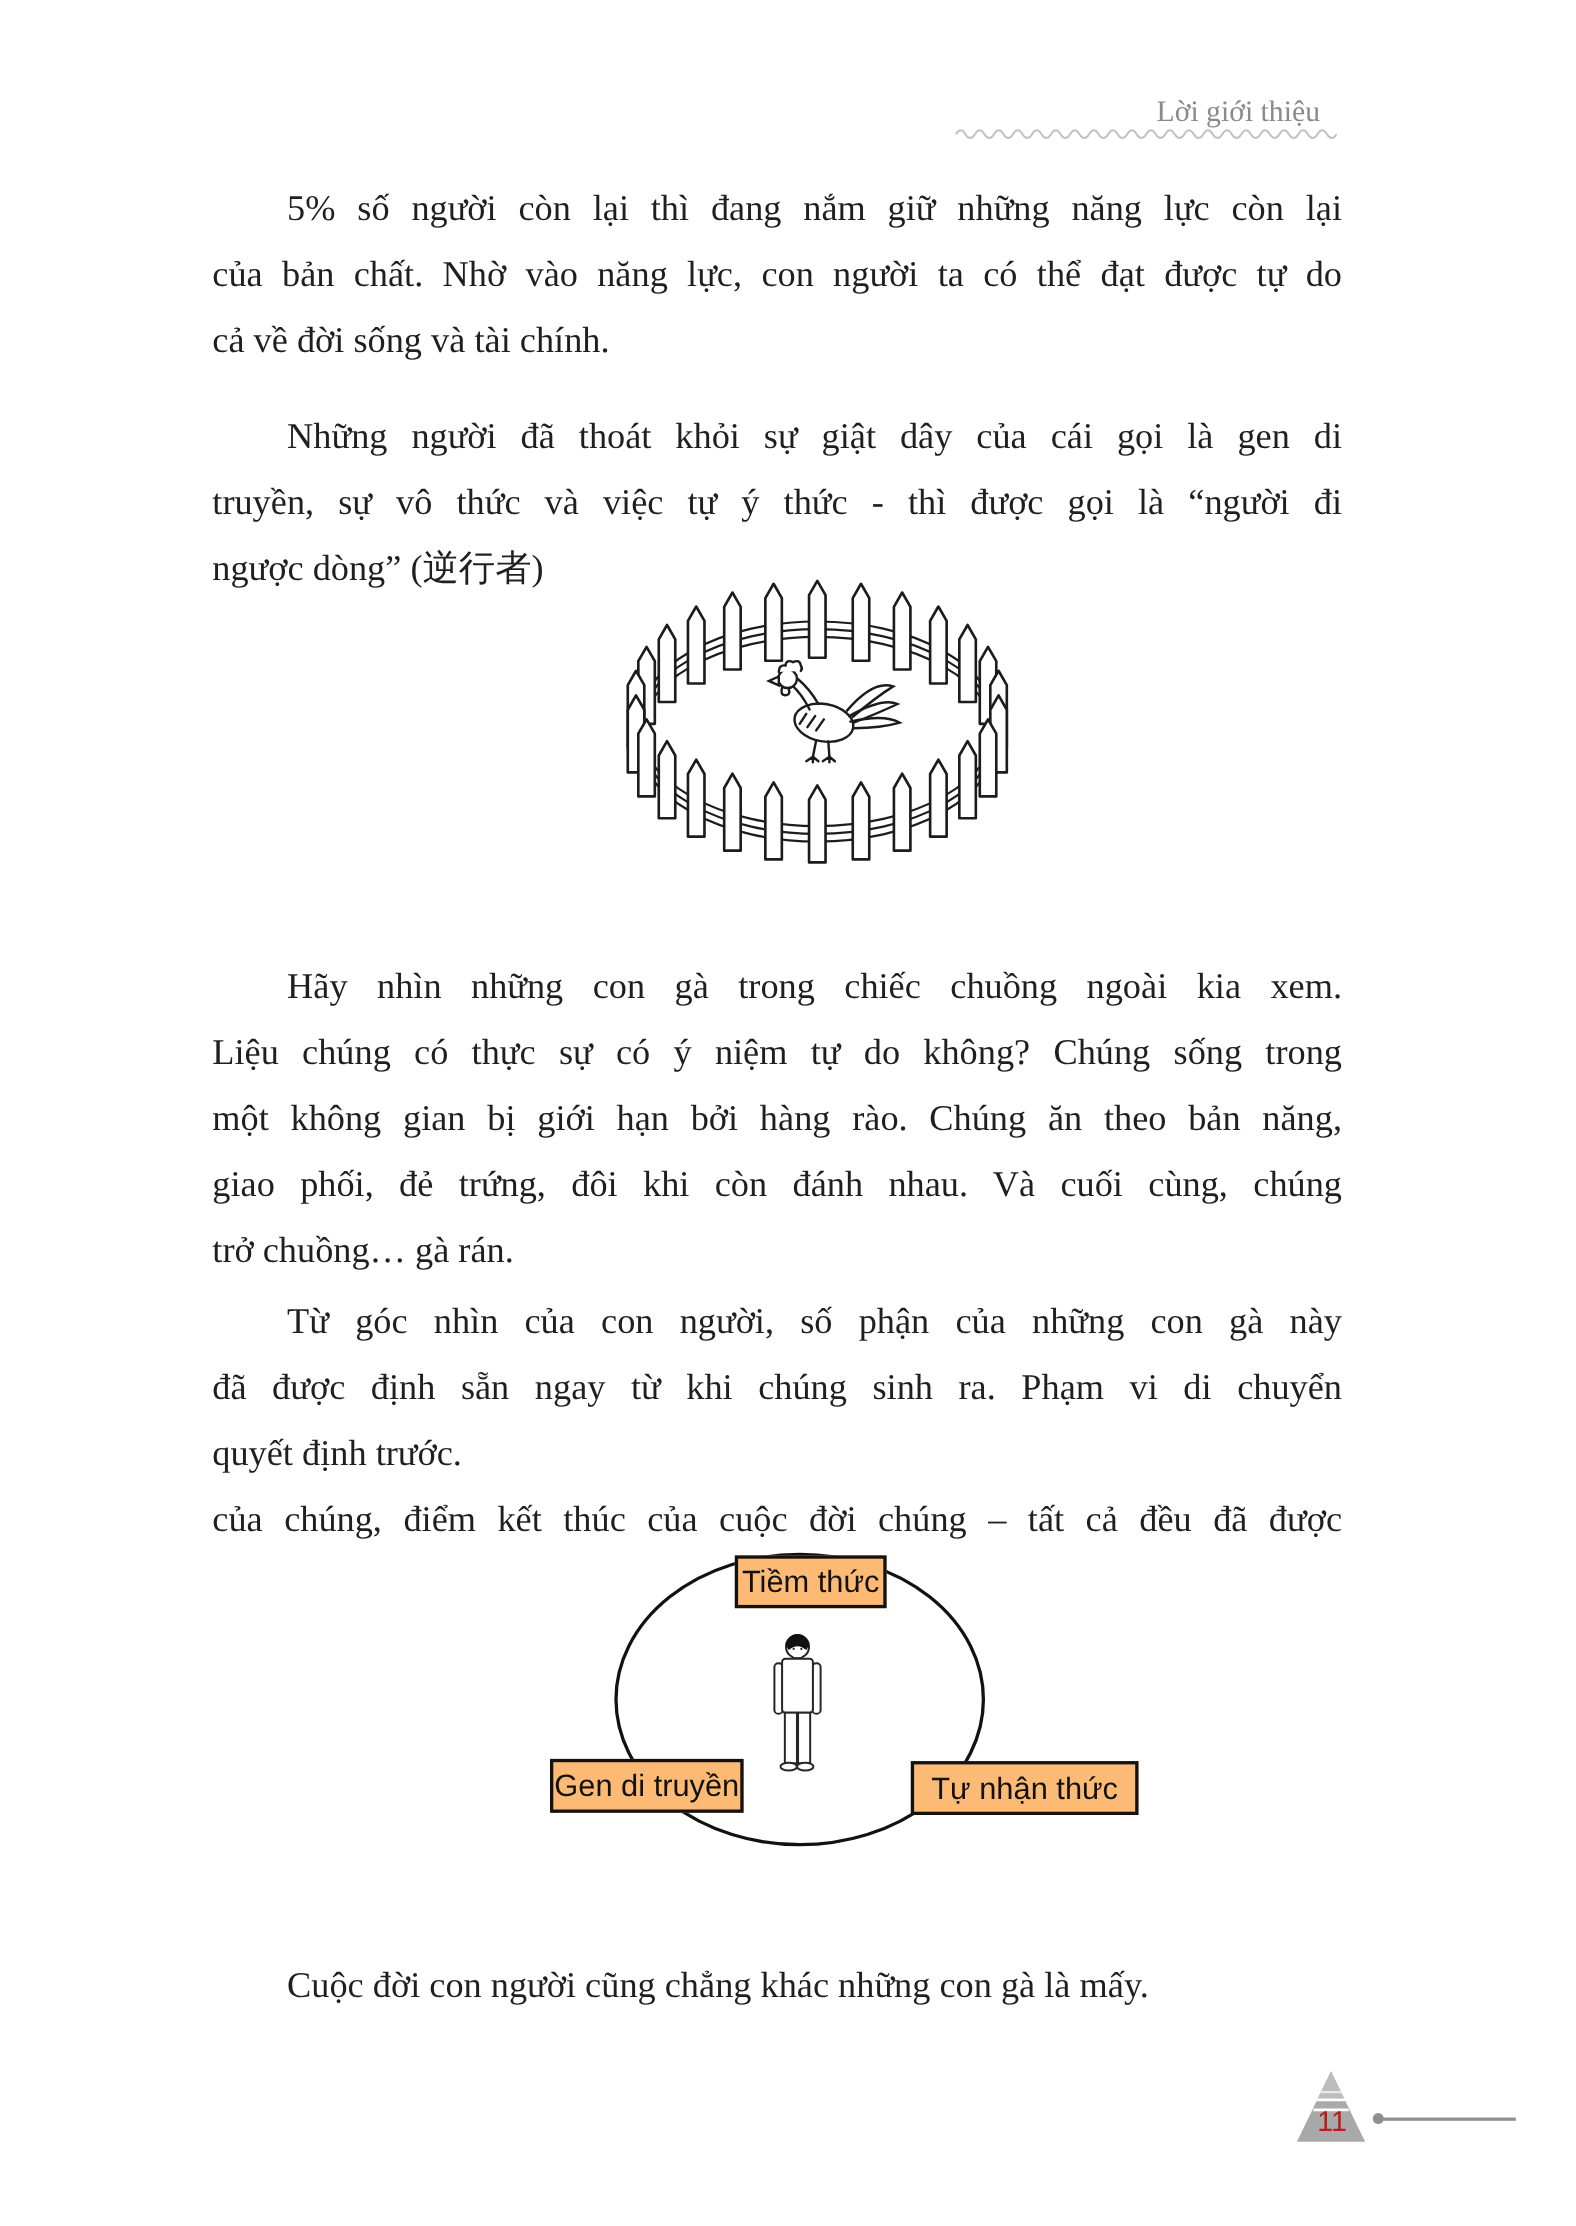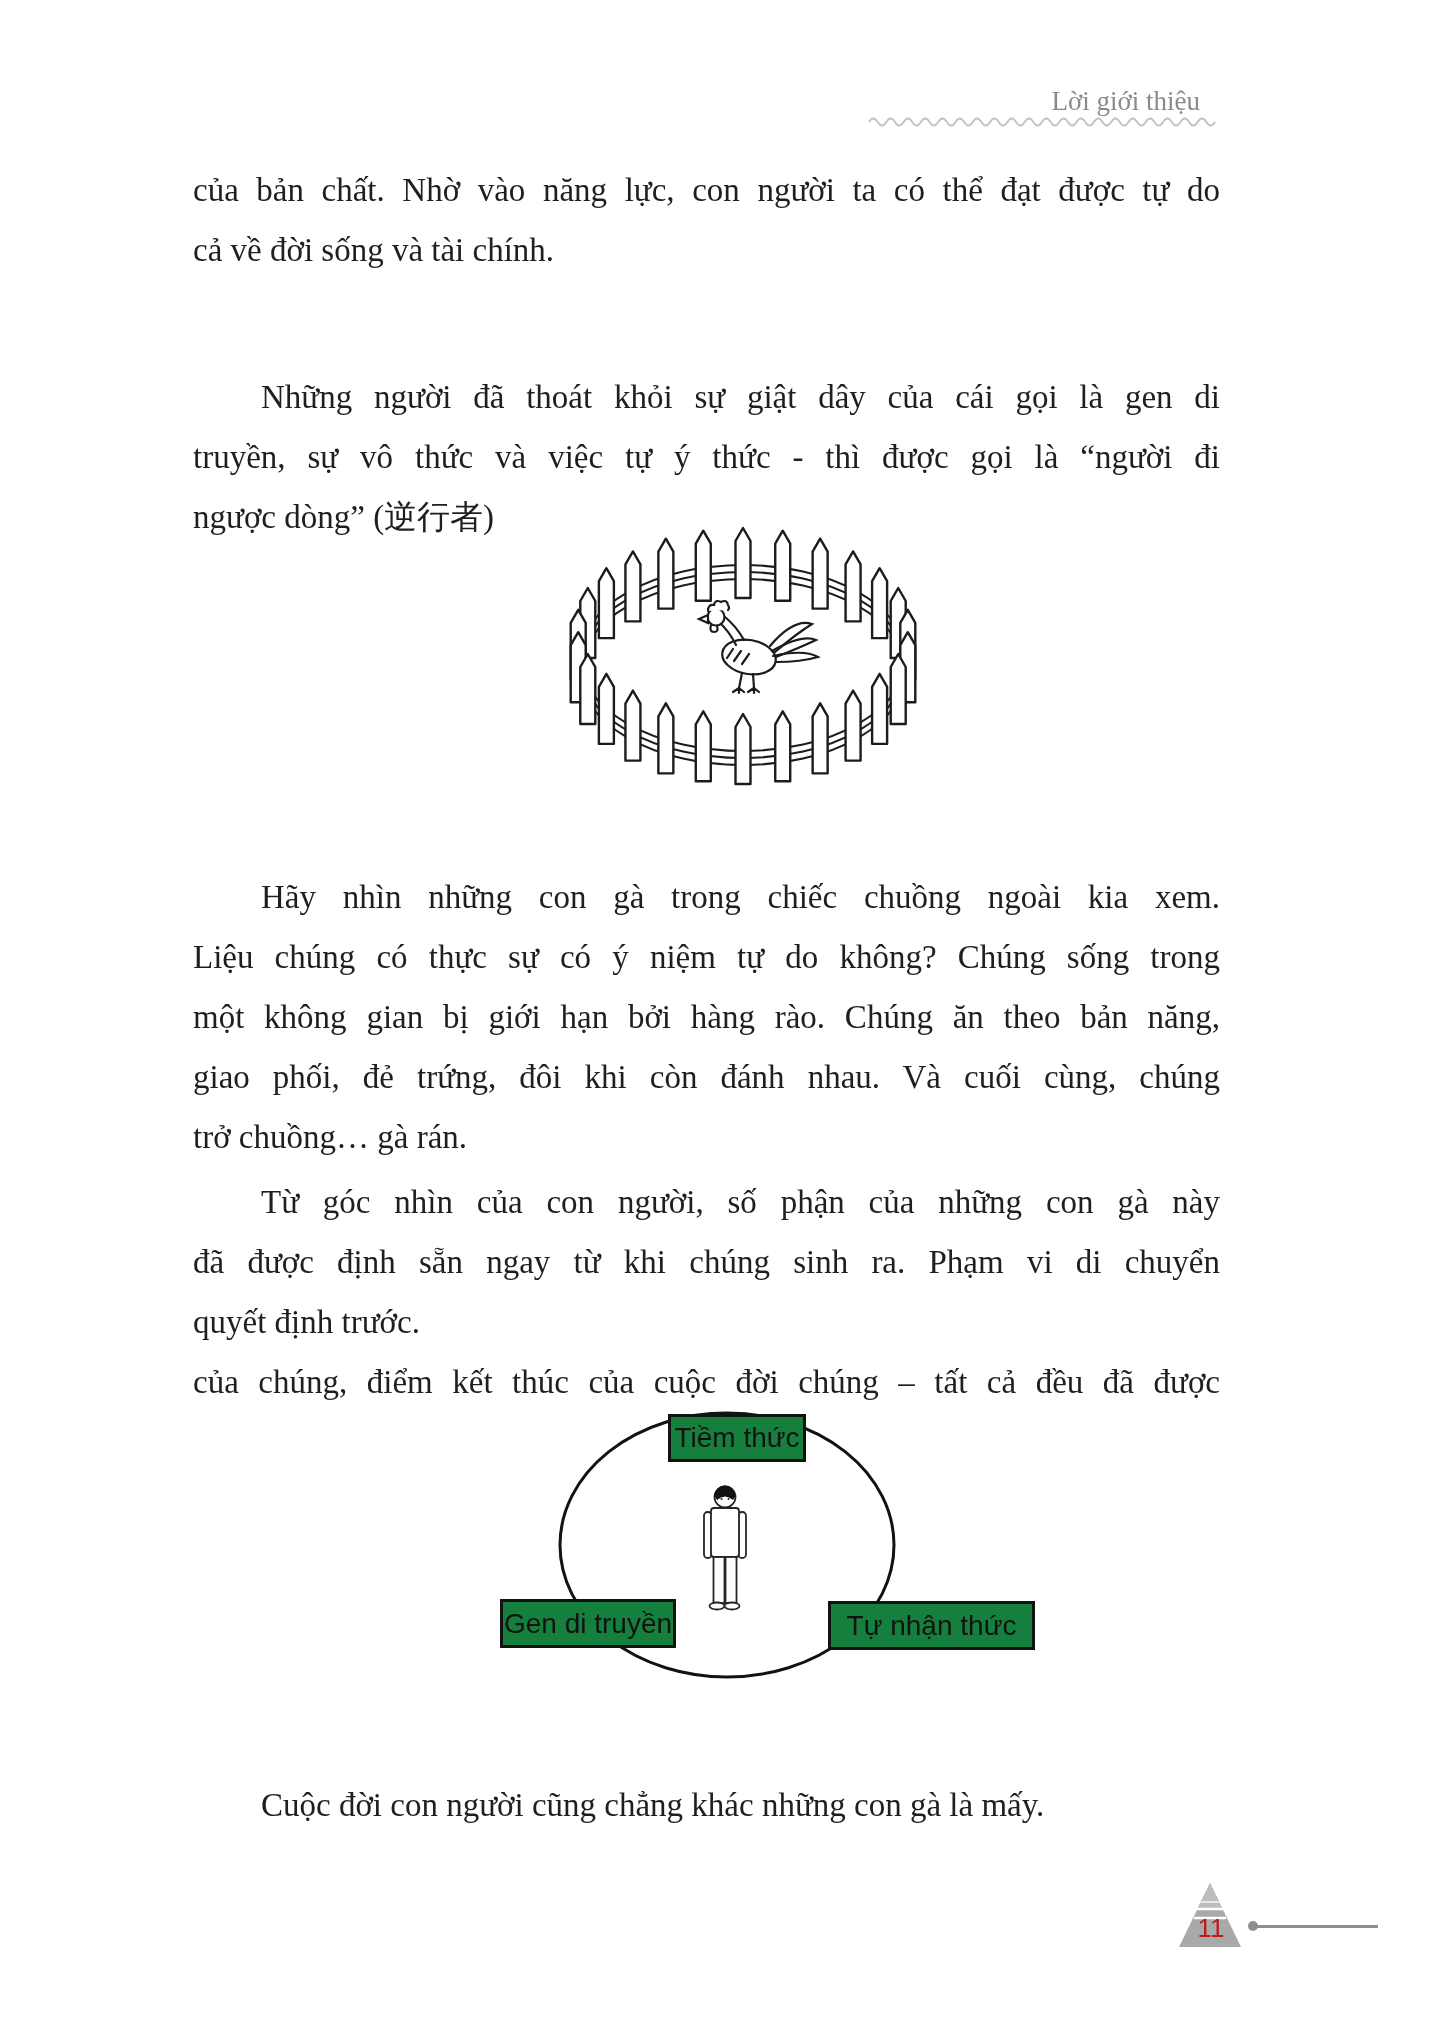--- a/index.html
+++ b/index.html
@@ -10,21 +10,21 @@
        font-family:Liberation Serif, serif;font-size:27px;color:#8a8a8a;}
   .wave{position:absolute;left:868px;top:114px;width:348px;height:16px;}
   
   .para{position:absolute;left:193px;width:1027px;font-size:33px;line-height:60px;}
   .ln{white-space:normal;}
   .j{text-align:justify;text-align-last:justify;}
   .ind{text-indent:68px;}
   
   .fence{position:absolute;left:556px;top:516px;width:374px;height:292px;}
   .diagram{position:absolute;left:490px;top:1400px;width:530px;height:290px;}
-  .dbox{position:absolute;background:#15803d;border:3px solid #121212;display:flex;
+  .dbox{position:absolute;background:#fdba74;border:3px solid #121212;display:flex;
         align-items:center;justify-content:center;font-family:"Liberation Sans", sans-serif;
         font-size:28px;color:#121212;white-space:nowrap;}
   .box-top{left:668px;top:1414px;width:132px;height:42px;}
   .box-bl{left:500px;top:1599px;width:170px;height:43px;}
   .box-br{left:828px;top:1601px;width:201px;height:43px;}
   
   .pyr{position:absolute;left:1176px;top:1880px;width:68px;height:70px;}
   .pgnum{position:absolute;left:1193px;top:1913px;width:36px;text-align:center;
          font-family:"Liberation Sans", sans-serif;font-size:26px;color:#b91c1c;}
   .fline{position:absolute;left:1253px;top:1925px;width:125px;height:3px;background:#8f8f8f;}
@@ -34,20 +34,21 @@
 <body>
 
 <div class="page">
 
   <div class="hdr">Lời giới thiệu</div>
   <svg class="wave" viewBox="0 0 348 16" aria-hidden="true">
     <path id="wave-path" fill="none" stroke="#c2c2c2" stroke-width="1.8" d="M1,8 q4.3,-7 8.65,0 q4.35,7 8.65,0 q4.3,-7 8.65,0 q4.35,7 8.65,0 q4.3,-7 8.65,0 q4.35,7 8.65,0 q4.3,-7 8.65,0 q4.35,7 8.65,0 q4.3,-7 8.65,0 q4.35,7 8.65,0 q4.3,-7 8.65,0 q4.35,7 8.65,0 q4.3,-7 8.65,0 q4.35,7 8.65,0 q4.3,-7 8.65,0 q4.35,7 8.65,0 q4.3,-7 8.65,0 q4.35,7 8.65,0 q4.3,-7 8.65,0 q4.35,7 8.65,0 q4.3,-7 8.65,0 q4.35,7 8.65,0 q4.3,-7 8.65,0 q4.35,7 8.65,0 q4.3,-7 8.65,0 q4.35,7 8.65,0 q4.3,-7 8.65,0 q4.35,7 8.65,0 q4.3,-7 8.65,0 q4.35,7 8.65,0 q4.3,-7 8.65,0 q4.35,7 8.65,0 q4.3,-7 8.65,0 q4.35,7 8.65,0 q4.3,-7 8.65,0 q4.35,7 8.65,0 q4.3,-7 8.65,0 q4.35,7 8.65,0 q4.3,-7 8.65,0 q4.35,7 8.65,0"></path>
   </svg>
 
   <div class="para" style="top:160px">
+    <div class="ln j ind">5% số người còn lại thì đang nắm giữ những năng lực còn lại</div>
     <div class="ln j">của bản chất. Nhờ vào năng lực, con người ta có thể đạt được tự do</div>
     <div class="ln">cả về đời sống và tài chính.</div>
   </div>
 
   <div class="para" style="top:367px">
     <div class="ln j ind">Những người đã thoát khỏi sự giật dây của cái gọi là gen di</div>
     <div class="ln j">truyền, sự vô thức và việc tự ý thức - thì được gọi là “người đi</div>
     <div class="ln">ngược dòng” (逆行者)</div>
   </div>
 

